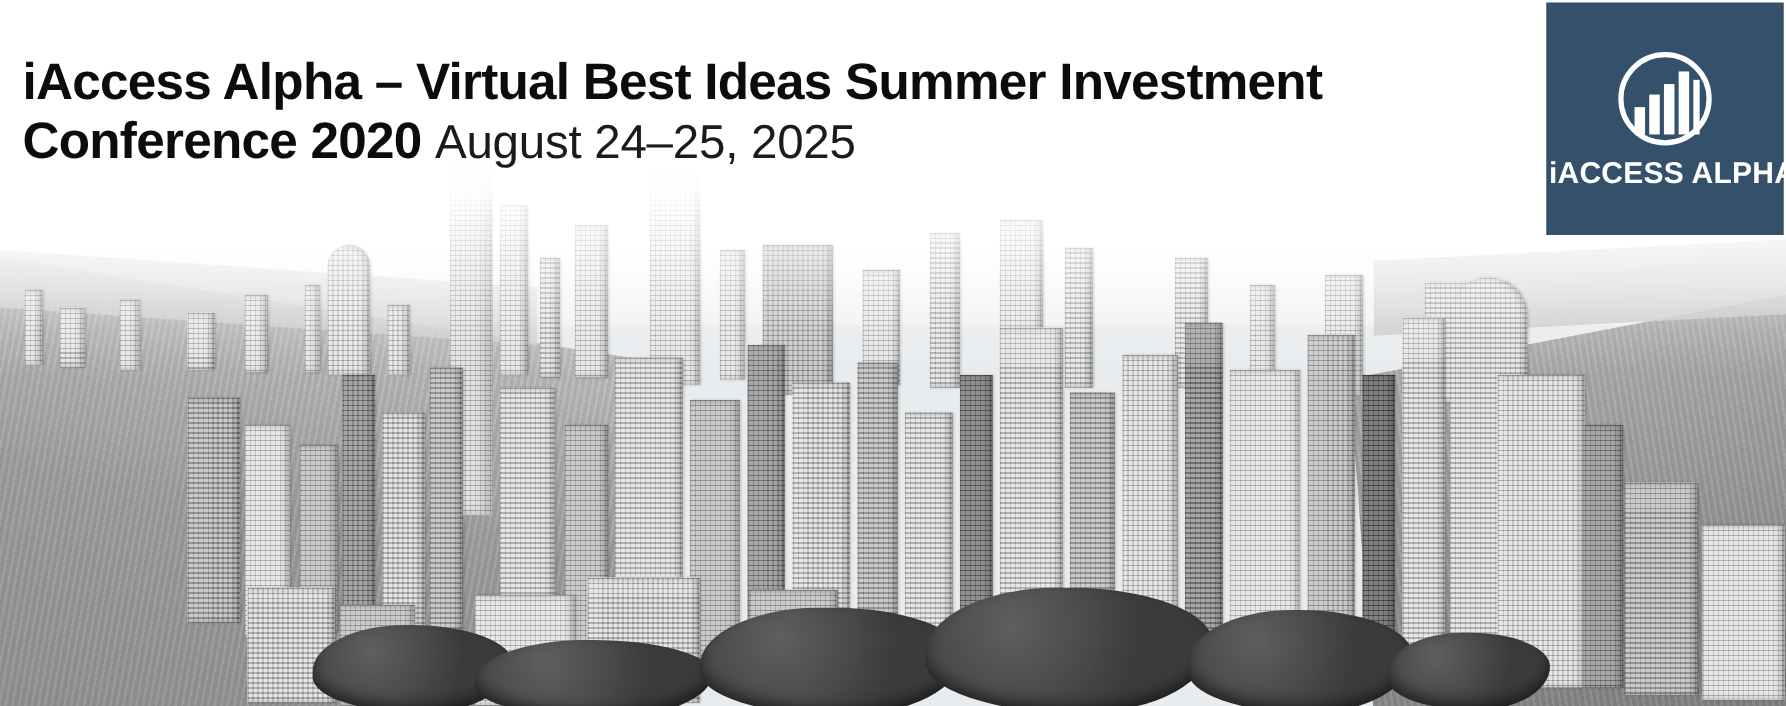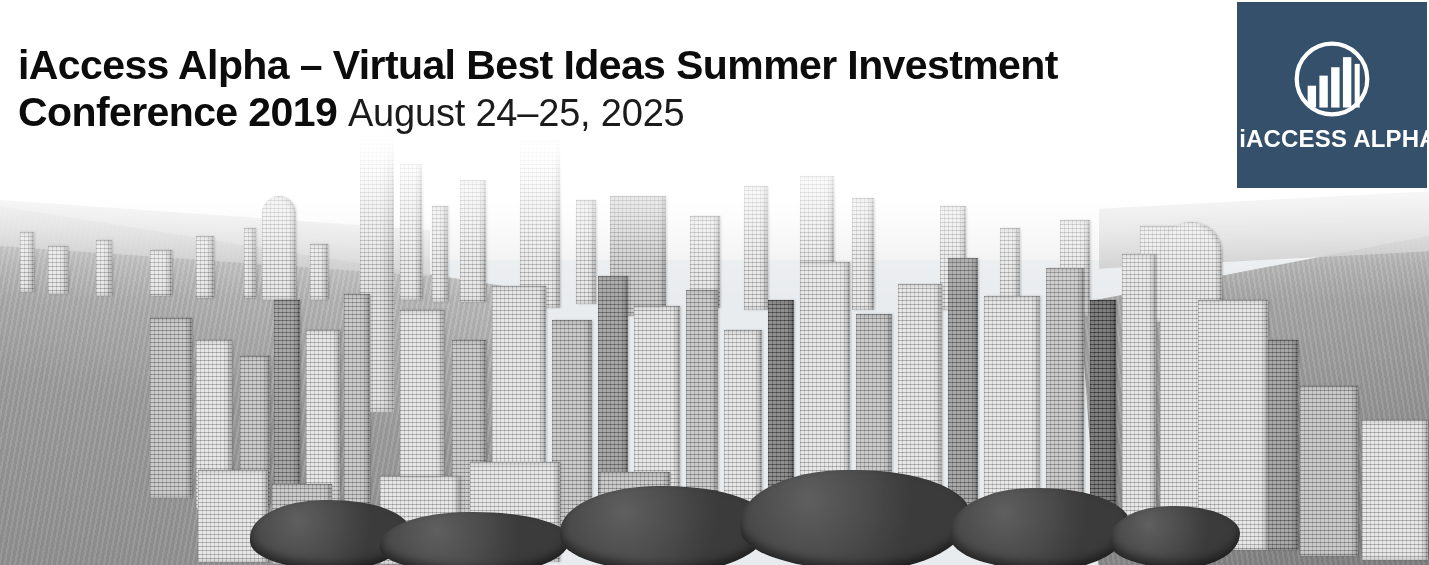--- a/index.html
+++ b/index.html
@@ -261,21 +261,21 @@
     <div class="trees" style="left:740px; top:470px; width:230px; height:100px;"></div>
     <div class="trees" style="left:950px; top:488px; width:180px; height:82px;"></div>
     <div class="trees" style="left:1110px;top:506px; width:130px; height:62px;"></div>
 
     <div class="haze"></div>
   </div>
 
   <div class="head-wash"></div>
 
   <div class="headline">
-    <span>iAccess Alpha – Virtual Best Ideas Summer Investment Conference 2019</span>
+    <span>iAccess Alpha – Virtual Best Ideas Summer Investment Conference 2020</span>
     <span class="date">August 24–25, 2025</span>
   </div>
 
   <div class="logo-box">
     <svg class="logo-mark" viewBox="0 0 100 100">
       <circle cx="50" cy="50" r="42" fill="none" stroke="#ffffff" stroke-width="5"></circle>
       <rect x="21" y="58" width="10" height="26" fill="#ffffff"></rect>
       <rect x="35" y="46" width="10" height="38" fill="#ffffff"></rect>
       <rect x="49" y="36" width="10" height="48" fill="#ffffff"></rect>
       <rect x="63" y="24" width="10" height="60" fill="#ffffff"></rect>

